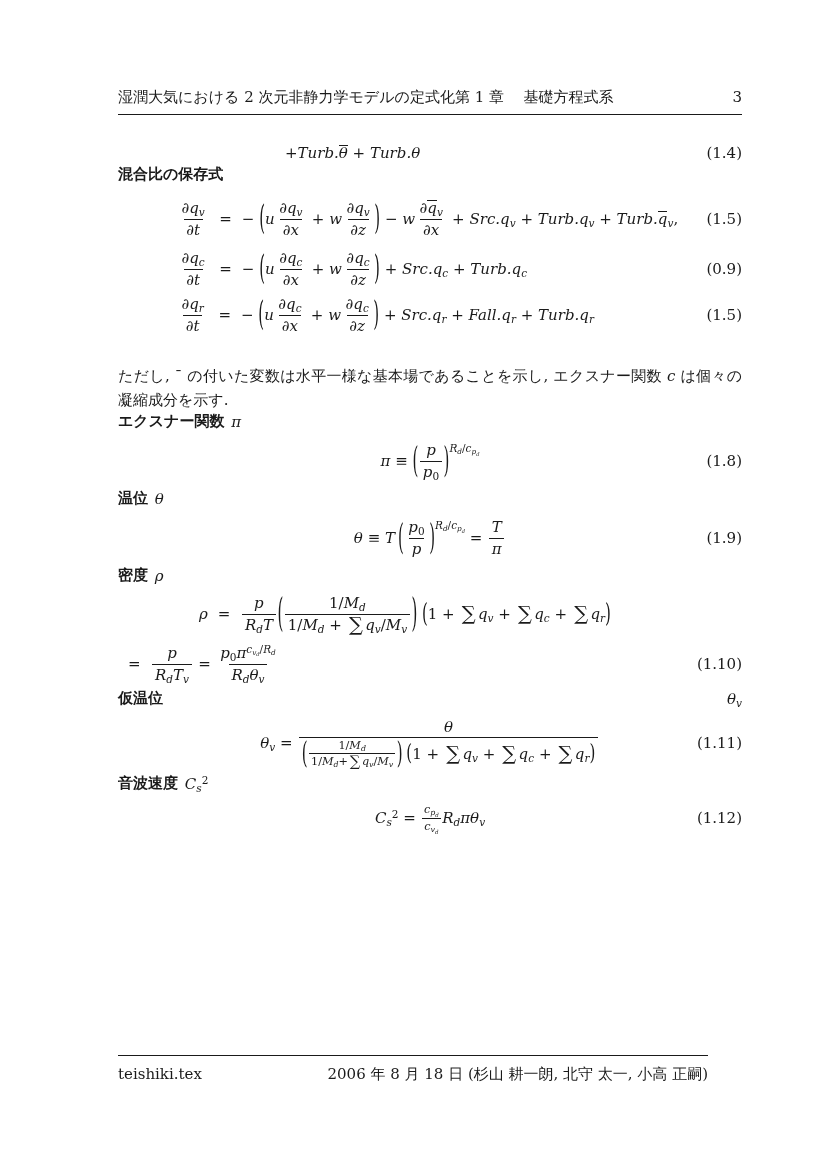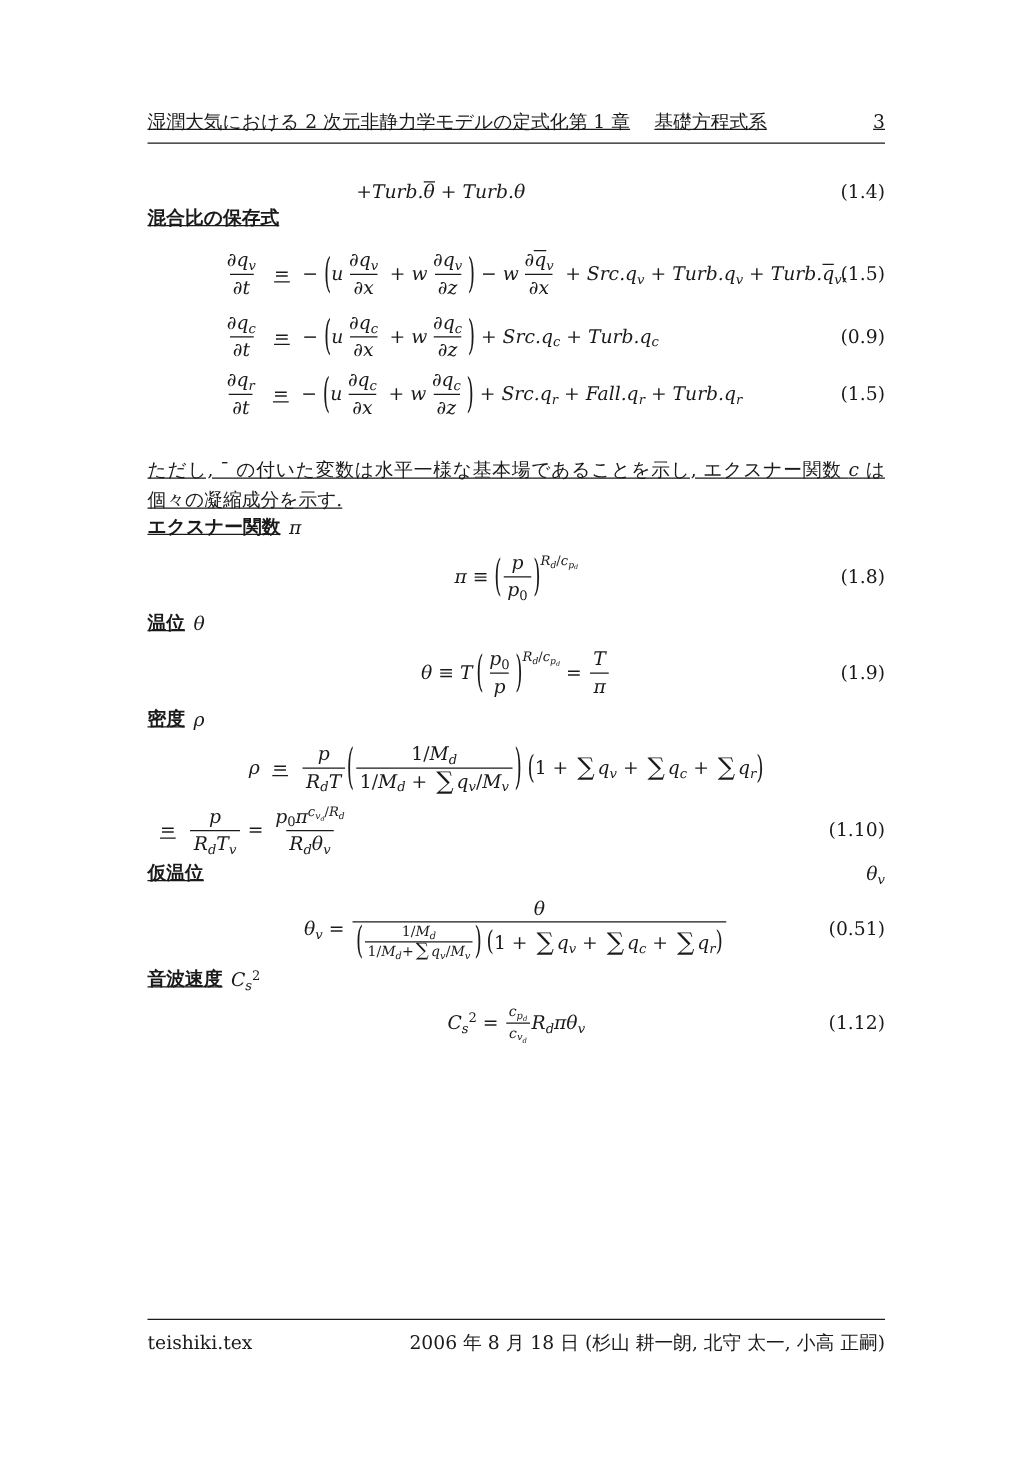--- a/index.html
+++ b/index.html
@@ -5,22 +5,21 @@
   html,body{margin:0;padding:0;}
   body{
     width:826px;height:1169px;background:#ffffff;color:#1a1a1a;
     font-family:"DejaVu Serif","Liberation Serif",serif;
     font-size:15px;
     overflow:hidden;
   }
   .page{
     position:relative;box-sizing:border-box;
     width:826px;height:1169px;
-    padding:88px 118px 0 118px;
-    text-decoration:underline;
+    padding:88px 84px 0 118px;
   }
   
   .running-head{
     display:flex;align-items:baseline;
     border-bottom:1px solid #1a1a1a;
     padding-bottom:7px;
     white-space:nowrap;
   }
   .running-head .sect{margin-left:1.3em;}
   .running-head .pageno{margin-left:auto;}
@@ -172,21 +171,21 @@
     <span class="eqno">(1.10)</span>
   </div>
 
   <h2 class="shead mt18">
     <span>仮温位</span>
     <span class="hsym"><span class="mrow"><span class="msub"><span class="mi">θ</span><span class="sube"><span class="mi">v</span></span></span></span></span>
   </h2>
 
   <div class="eq eqc mt4 h62">
     <span><span class="mrow"><span class="msub"><span class="mi">θ</span><span class="sube"><span class="mi">v</span></span></span><span class="mn"> = </span><span class="mfrac"><span class="mrow num"><span class="mi">θ</span></span><span class="mrow den"><span class="mpar"><span class="pg" style="transform: scaleY(2);">(</span><span class="mrow"><span class="mfrac msmall"><span class="mrow num"><span class="mn">1/</span><span class="msub"><span class="mi">M</span><span class="sube"><span class="mi">d</span></span></span></span><span class="mrow den"><span class="mn">1/</span><span class="msub"><span class="mi">M</span><span class="sube"><span class="mi">d</span></span></span><span class="mn">+</span><span class="msum">∑</span><span class="msub"><span class="mi">q</span><span class="sube"><span class="mi">v</span></span></span><span class="mn">/</span><span class="msub"><span class="mi">M</span><span class="sube"><span class="mi">v</span></span></span></span></span></span><span class="pg" style="transform: scaleY(2);">)</span></span><span class="mspc" style="width: 0.25em;"></span><span class="mpar"><span class="pg" style="transform: scaleY(1.45);">(</span><span class="mrow"><span class="mn">1 + </span><span class="msum">∑</span><span class="msub"><span class="mi">q</span><span class="sube"><span class="mi">v</span></span></span><span class="mn"> + </span><span class="msum">∑</span><span class="msub"><span class="mi">q</span><span class="sube"><span class="mi">c</span></span></span><span class="mn"> + </span><span class="msum">∑</span><span class="msub"><span class="mi">q</span><span class="sube"><span class="mi">r</span></span></span></span><span class="pg" style="transform: scaleY(1.45);">)</span></span></span></span></span></span>
-    <span class="eqno">(0.51)</span>
+    <span class="eqno">(1.11)</span>
   </div>
 
   <h2 class="shead mt22">
     <span>音波速度</span>
     <span class="hsym"><span class="mrow"><span class="msup"><span class="msub"><span class="mi">C</span><span class="sube"><span class="mi">s</span></span></span><span class="supe"><span class="mn">2</span></span></span></span></span>
   </h2>
 
   <div class="eq eqc mt4 h42">
     <span><span class="mrow"><span class="msup"><span class="msub"><span class="mi">C</span><span class="sube"><span class="mi">s</span></span></span><span class="supe"><span class="mn">2</span></span></span><span class="mn"> = </span><span class="mfrac msmall"><span class="mrow num"><span class="msub"><span class="mi">c</span><span class="sube"><span class="msub"><span class="mi">p</span><span class="sube"><span class="mi">d</span></span></span></span></span></span><span class="mrow den"><span class="msub"><span class="mi">c</span><span class="sube"><span class="msub"><span class="mi">v</span><span class="sube"><span class="mi">d</span></span></span></span></span></span></span><span class="msub"><span class="mi">R</span><span class="sube"><span class="mi">d</span></span></span><span class="mi">π</span><span class="msub"><span class="mi">θ</span><span class="sube"><span class="mi">v</span></span></span></span></span>
     <span class="eqno">(1.12)</span>

